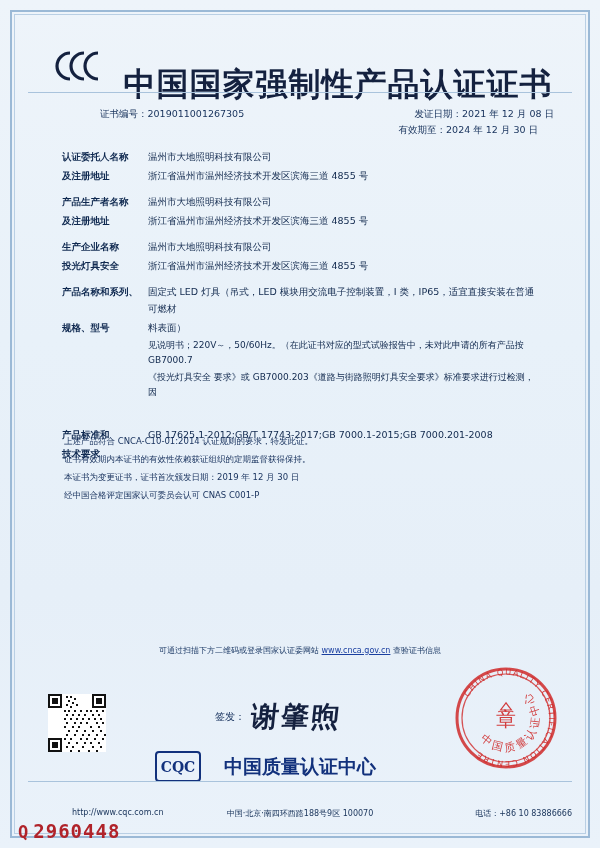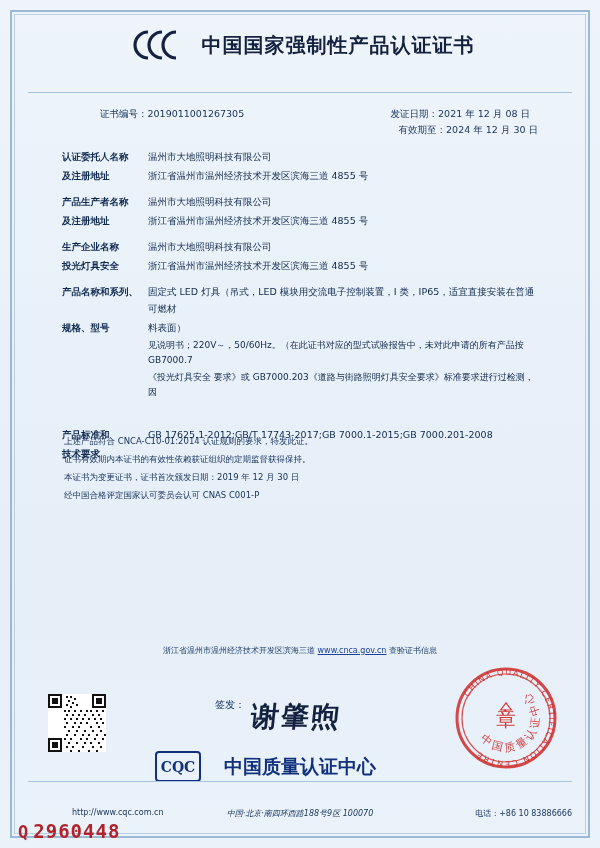--- a/index.html
+++ b/index.html
@@ -31,41 +31,42 @@
     position:absolute;left:0;top:24px;width:600px;
     display:flex;align-items:center;justify-content:center;
     gap:14px;
   }
   .ccc-logo{
     width:62px;height:42px;position:relative;flex:0 0 auto;
   }
   .ccc-logo svg{display:block;}
   .cert-title{
     font-family:"DejaVu Serif", serif;
-    font-size:20px;
+    font-size:32px;
     font-weight:bold;
     color:#14213f;
     letter-spacing:1px;
     white-space:nowrap;
+    margin-top:39px;
   }
   .rule{
     position:absolute;left:28px;right:28px;height:1px;background:#a9c3dc;
   }
   .rule.top{top:92px;}
   .rule.bottom{bottom:66px;}
   
   .meta{
     position:absolute;left:0;top:108px;width:600px;
     font-size:9.5px;color:#15305a;
   }
   .meta .cert-no{
     position:absolute;left:100px;top:0;white-space:nowrap;
   }
   .meta .issue{
-    position:absolute;right:70px;top:0;white-space:nowrap;text-align:center;
+    position:absolute;right:46px;top:0;white-space:nowrap;text-align:center;
   }
   .meta .expire{
     position:absolute;right:62px;top:16px;white-space:nowrap;text-align:right;
   }
   
   .fields{
     position:absolute;left:62px;top:148px;width:476px;
     font-size:9.5px;color:#10284d;
   }
   .field-row{
@@ -100,21 +101,21 @@
   
   .qr{
     position:absolute;left:48px;bottom:96px;
     width:58px;height:58px;
     background:#fff;
   }
   .qr svg{display:block;}
   
   .sign-wrap{
     position:absolute;left:215px;bottom:112px;
-    display:flex;align-items:flex-start;gap:6px;
+    display:flex;align-items:center;gap:6px;
   }
   .sign-label{font-size:10px;color:#17325e;}
   .sign-name{
     font-family:"DejaVu Serif", serif;
     font-size:28px;color:#14213f;font-weight:bold;
     letter-spacing:2px;
     transform:skewX(-6deg);
   }
   
   .cqc{
@@ -137,21 +138,21 @@
   .seal{
     position:absolute;right:40px;bottom:76px;
     width:108px;height:108px;
   }
   
   .footer{
     position:absolute;left:0;bottom:40px;width:600px;
     font-size:8px;color:#173259;
   }
   .footer .f-left{position:absolute;left:28px;margin-left:44px;}
-  .footer .f-mid{position:absolute;left:0;width:600px;text-align:center;font-style:italic;}
+  .footer .f-mid{position:absolute;left:0;width:600px;text-align:center;}
   .footer .f-right{position:absolute;right:28px;}
   
   .serial{
     position:absolute;left:18px;bottom:6px;
     font-family:"DejaVu Sans Mono", monospace;
     font-size:19px;color:#b0232a;font-weight:bold;
     letter-spacing:1px;
   }
   .serial .q{font-size:17px;margin-right:4px;}
 </style>
@@ -258,21 +259,21 @@
   </div>
 
   <div class="notes">
     <div>上述产品符合 CNCA-C10-01:2014 认证规则的要求，特发此证。</div>
     <div>证书有效期内本证书的有效性依赖获证组织的定期监督获得保持。</div>
     <div>本证书为变更证书，证书首次颁发日期：2019 年 12 月 30 日</div>
     <div>经中国合格评定国家认可委员会认可 CNAS C001-P</div>
   </div>
 
   <div class="verify">
-    <span>浙江省温州市温州经济技术开发区滨海三道 </span><a href="#">www.cnca.gov.cn</a><span> 查验证书信息</span>
+    <span>可通过扫描下方二维码或登录国家认证委网站 </span><a href="#">www.cnca.gov.cn</a><span> 查验证书信息</span>
   </div>
 
   <div class="qr">
     <svg width="58" height="58" viewBox="0 0 29 29" shape-rendering="crispEdges">
       <rect width="29" height="29" fill="#ffffff"></rect>
       <g fill="#111111">
         <rect x="0" y="0" width="7" height="1"></rect>
           <rect x="0" y="6" width="7" height="1"></rect>
         <rect x="0" y="0" width="1" height="7"></rect>
           <rect x="6" y="0" width="1" height="7"></rect>

